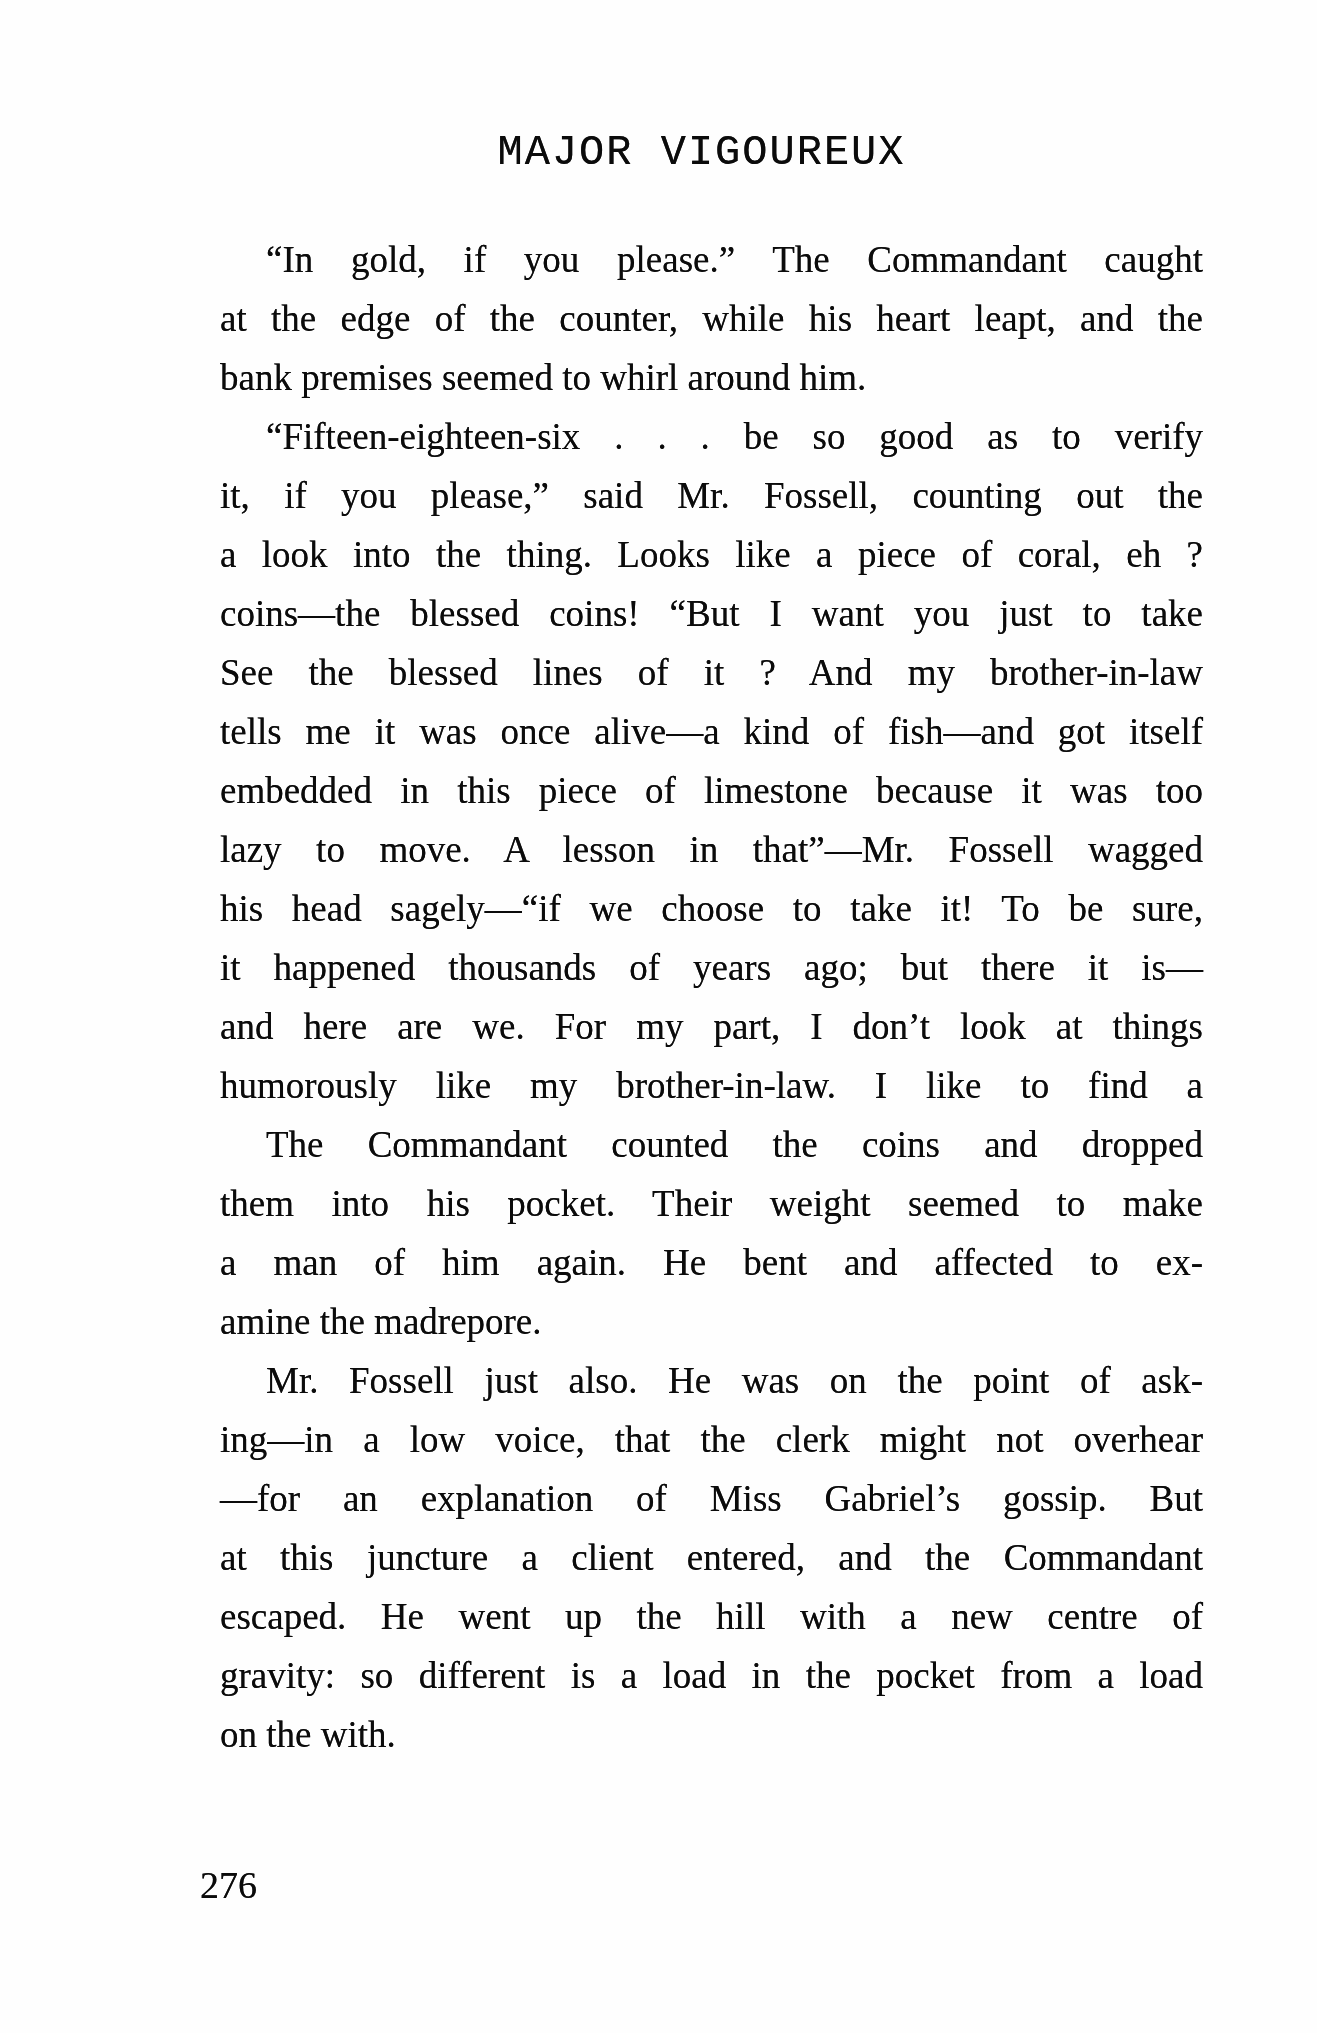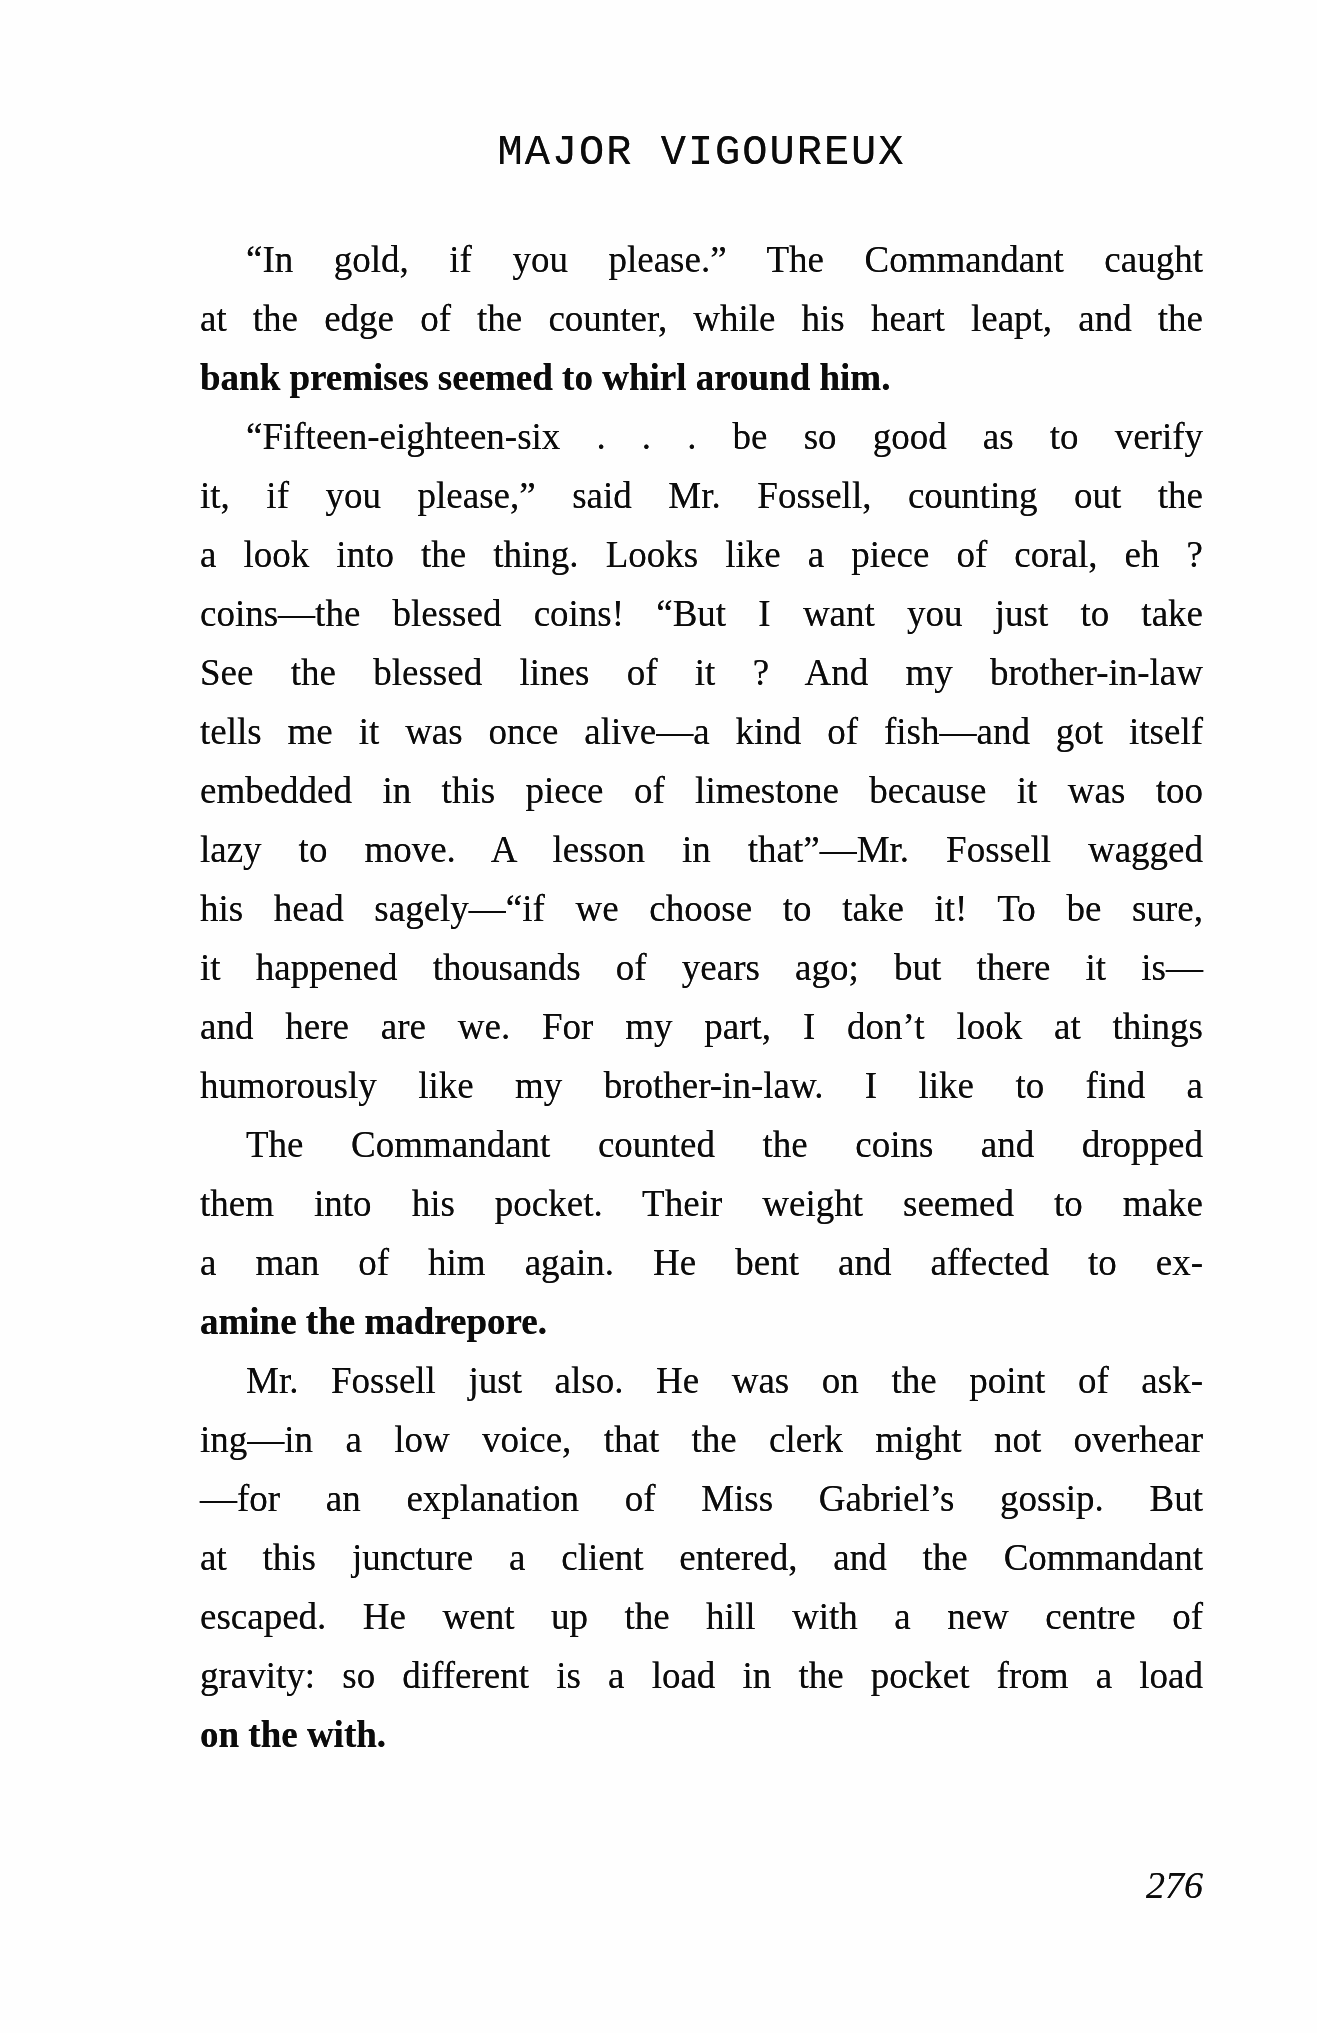--- a/index.html
+++ b/index.html
@@ -35,39 +35,38 @@
     top: 230px;
     left: 200px;
     width: 1003px;
     font-size: 37px;
     line-height: 59px;
     text-shadow: 0 0 0.6px rgba(0,0,0,0.75);
   }
   .line {
     text-align: justify;
     text-align-last: justify;
+    margin-left: 20px;
   }
   .line.last {
     text-align: left;
     text-align-last: left;
-    font-weight: bold;
   }
   .line.indent {
     text-indent: 46px;
   }
   .page-number {
     position: absolute;
     top: 1866px;
     left: 200px;
     width: 1003px;
-    text-align: right;
+    text-align: left;
     font-size: 38px;
     line-height: 1;
     text-shadow: 0 0 0.6px rgba(0,0,0,0.75);
-    font-style: italic;
   }
 </style>
 </head>
 <body>
 
 <div class="page">
   <h1 class="running-head">MAJOR VIGOUREUX</h1>
 
   <div class="text-block">
       <div class="line indent">“In gold, if you please.”  The Commandant caught</div>

